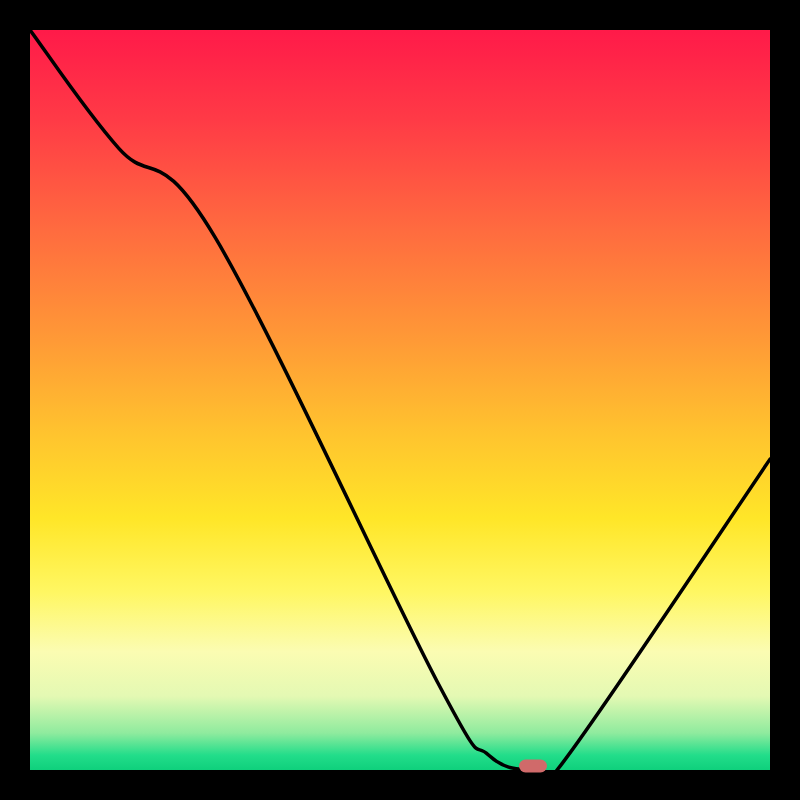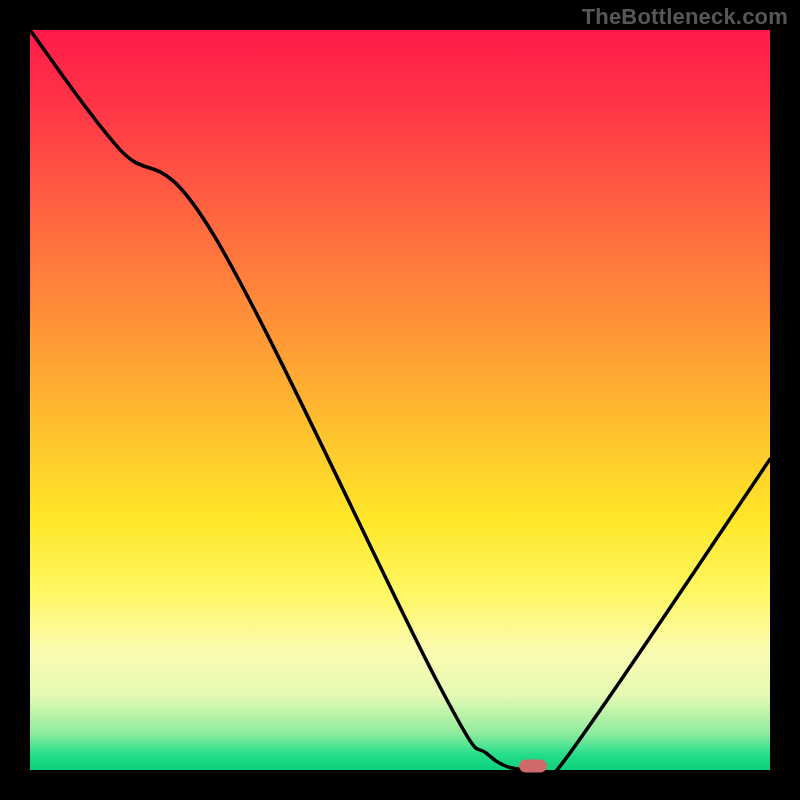--- a/index.html
+++ b/index.html
@@ -67,21 +67,20 @@
     border-radius: 7px;
     background: #d06a6a;
     z-index: 3;
     transform: translate(-50%, -50%);
   }
 </style>
 </head>
 <body>
 
 <div class="frame">
-  <div class="watermark">TheBottleneck.com</div>
 
   <div class="plot">
     <div class="grad"></div>
 
     <svg class="curve" viewBox="0 0 740 740" preserveAspectRatio="none">
       <path id="curve-path" d="M 0 0 C 15.983999999999998 21.311999999999994 55.5 81.10399999999997 88.8 118.39999999999998 C 122.1 155.69599999999997 127.72399999999999 111.29600000000003 185 207.20000000000005 C 242.276 303.10400000000004 357.71600000000007 557.96 407.00000000000006 651.2 C 456.28400000000005 744.44 441.48400000000004 709.216 458.8 725.2 C 476.116 741.1840000000001 489.88000000000005 738.668 503.20000000000005 740 C 516.52 741.332 490.176 788.544 532.8 732.6 C 575.424 676.6560000000001 702.704 483.812 740 429.2" fill="none" stroke="#000" stroke-width="3.5" stroke-linecap="round" stroke-linejoin="round"></path>
     </svg>
 
     <div id="marker" class="marker" style="left: 503.2px; top: 736px; background: rgb(208, 106, 106);"></div>
   </div>

